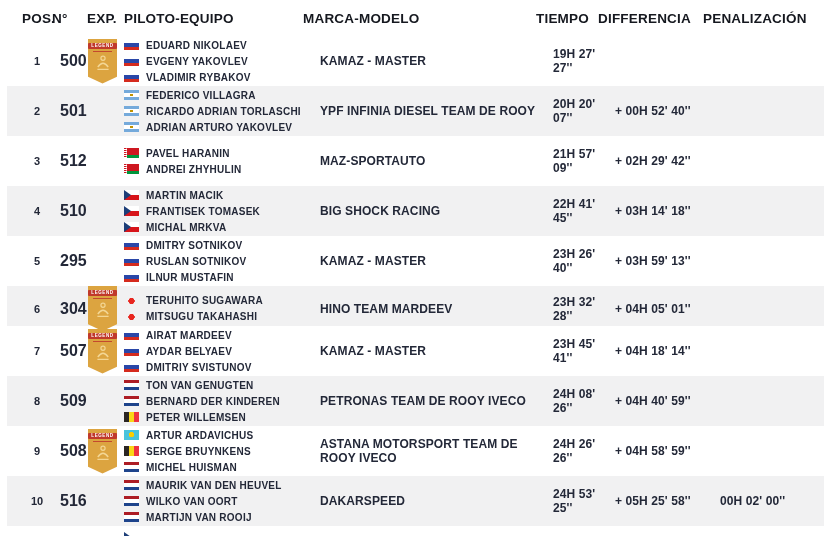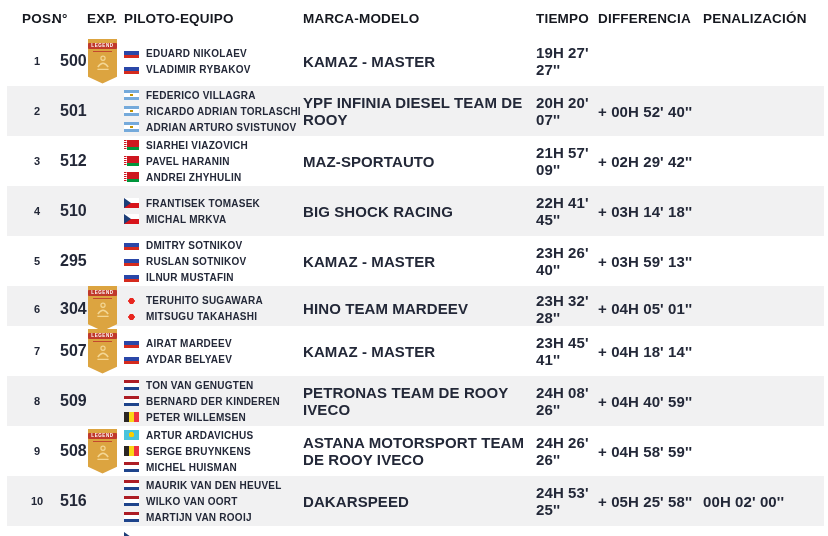--- a/index.html
+++ b/index.html
@@ -22,21 +22,21 @@
   .row{height:50px;font-weight:700;color:var(--text);}
   .row.short{height:40px;}
   .row.striped{background:linear-gradient(var(--stripe),var(--stripe)) no-repeat;
     background-position:7px 0;background-size:calc(100% - 11px) 100%;}
   .row.partial{height:10px;overflow:hidden;align-items:start;}
   .row.partial .drivers{padding-top:3px;}
 
   .c-pos{font-size:11px;text-align:center;}
   .c-num{font-size:16px;padding-left:8px;}
   .c-exp{display:flex;justify-content:flex-start;padding-left:1px;}
-  .c-marca,.c-tiempo,.c-diff,.c-pen{font-size:15px;letter-spacing:.1px;}
+  .c-marca,.c-tiempo,.c-diff,.c-pen{font-size:12px;letter-spacing:.1px;margin-left:17px;}
 
   .drivers{display:flex;flex-direction:column;justify-content:center;}
   .driver-line{display:flex;align-items:center;gap:7px;height:16px;}
   .driver-name{font-size:10px;letter-spacing:.25px;white-space:nowrap;}
 
   
   .flag{width:15px;height:10px;display:inline-block;flex:0 0 15px;position:relative;}
   .flag-ru{background:linear-gradient(180deg,#fff 0 33%,#2a47a8 33% 66%,#d52b1e 66%);}
   .flag-ar{background:
     radial-gradient(circle at 50% 50%,#c09300 0 1.3px,rgba(0,0,0,0) 1.5px),
@@ -91,20 +91,24 @@
               </svg></span>
           </div>
         </div>
     <div class="drivers">
           <div class="driver-line">
             <span class="flag flag-ru"></span>
             <span class="driver-name">EDUARD NIKOLAEV</span>
           </div>
           <div class="driver-line">
             <span class="flag flag-ru"></span>
+            <span class="driver-name">EVGENY YAKOVLEV</span>
+          </div>
+          <div class="driver-line">
+            <span class="flag flag-ru"></span>
             <span class="driver-name">VLADIMIR RYBAKOV</span>
           </div>
         </div>
     <div class="c-marca">KAMAZ - MASTER</div>
     <div class="c-tiempo">19H 27' 27''</div>
     <div class="c-diff"></div>
     <div class="c-pen"></div>
   </div>
       <div class="grid row striped">
     <div class="c-pos">2</div>
@@ -114,56 +118,56 @@
           <div class="driver-line">
             <span class="flag flag-ar"></span>
             <span class="driver-name">FEDERICO VILLAGRA</span>
           </div>
           <div class="driver-line">
             <span class="flag flag-ar"></span>
             <span class="driver-name">RICARDO ADRIAN TORLASCHI</span>
           </div>
           <div class="driver-line">
             <span class="flag flag-ar"></span>
-            <span class="driver-name">ADRIAN ARTURO SVISTUNOV</span>
+            <span class="driver-name">ADRIAN ARTURO YAKOVLEV</span>
           </div>
         </div>
     <div class="c-marca">YPF INFINIA DIESEL TEAM DE ROOY</div>
     <div class="c-tiempo">20H 20' 07''</div>
     <div class="c-diff">+ 00H 52' 40''</div>
     <div class="c-pen"></div>
   </div>
       <div class="grid row">
     <div class="c-pos">3</div>
     <div class="c-num">512</div>
     <div class="c-exp"></div>
     <div class="drivers">
           <div class="driver-line">
             <span class="flag flag-by"></span>
-            <span class="driver-name">SIARHEI VIAZOVICH</span>
-          </div>
-          <div class="driver-line">
-            <span class="flag flag-by"></span>
             <span class="driver-name">PAVEL HARANIN</span>
           </div>
           <div class="driver-line">
             <span class="flag flag-by"></span>
             <span class="driver-name">ANDREI ZHYHULIN</span>
           </div>
         </div>
     <div class="c-marca">MAZ-SPORTAUTO</div>
     <div class="c-tiempo">21H 57' 09''</div>
     <div class="c-diff">+ 02H 29' 42''</div>
     <div class="c-pen"></div>
   </div>
       <div class="grid row striped">
     <div class="c-pos">4</div>
     <div class="c-num">510</div>
     <div class="c-exp"></div>
     <div class="drivers">
+          <div class="driver-line">
+            <span class="flag flag-cz"></span>
+            <span class="driver-name">MARTIN MACIK</span>
+          </div>
           <div class="driver-line">
             <span class="flag flag-cz"></span>
             <span class="driver-name">FRANTISEK TOMASEK</span>
           </div>
           <div class="driver-line">
             <span class="flag flag-cz"></span>
             <span class="driver-name">MICHAL MRKVA</span>
           </div>
         </div>
     <div class="c-marca">BIG SHOCK RACING</div>
@@ -239,20 +243,24 @@
         </div>
     <div class="drivers">
           <div class="driver-line">
             <span class="flag flag-ru"></span>
             <span class="driver-name">AIRAT MARDEEV</span>
           </div>
           <div class="driver-line">
             <span class="flag flag-ru"></span>
             <span class="driver-name">AYDAR BELYAEV</span>
           </div>
+          <div class="driver-line">
+            <span class="flag flag-ru"></span>
+            <span class="driver-name">DMITRIY SVISTUNOV</span>
+          </div>
         </div>
     <div class="c-marca">KAMAZ - MASTER</div>
     <div class="c-tiempo">23H 45' 41''</div>
     <div class="c-diff">+ 04H 18' 14''</div>
     <div class="c-pen"></div>
   </div>
       <div class="grid row striped">
     <div class="c-pos">8</div>
     <div class="c-num">509</div>
     <div class="c-exp"></div>

